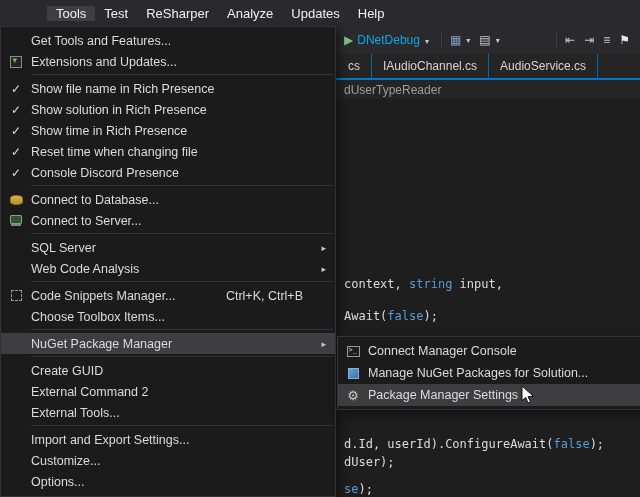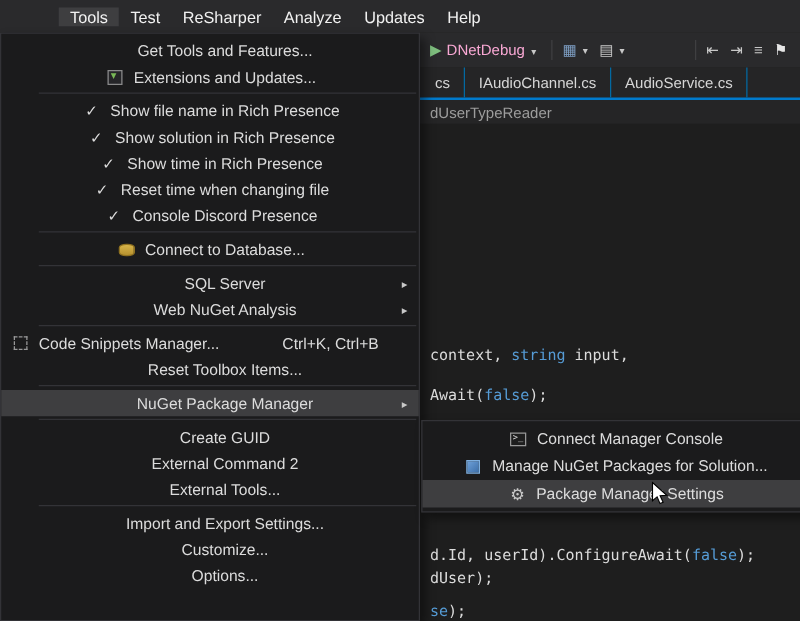--- a/index.html
+++ b/index.html
@@ -19,21 +19,21 @@
   .mb-item.active{ background:#3E3E40; }
   
   .toolbar{
     position:absolute; top:26px; left:0; right:0; height:28px;
     background:#2A2A2C; display:flex; align-items:center;
     padding:0 10px 0 344px; color:#C8C8C8; font-size:12px;
   }
   .tb-group{ display:flex; align-items:center; gap:9px; }
   .tb-icon{ font-size:12px; line-height:1; cursor:default; }
   .tb-caret{ font-size:8px; color:#C8C8C8; margin-left:-4px; }
-  .tb-target{ display:flex; align-items:center; gap:5px; margin:0 4px; color:#f9a8d4; cursor:default; }
+  .tb-target{ display:flex; align-items:center; gap:5px; margin:0 4px; color:#0ea5e9; cursor:default; }
   .tb-target .caret::after{ content:"▾"; font-size:8px; color:#C8C8C8; }
   .tb-sep{ width:1px; height:16px; background:#3F3F41; margin:0 8px; }
   .tb-spacer{ flex:1; }
   
   .tabstrip{
     position:absolute; top:54px; left:0; right:0; height:26px;
     background:#252526; border-bottom:2px solid #007ACC;
     display:flex; align-items:stretch; padding-left:337px;
     color:#D6D6D6; font-size:12px;
   }
@@ -53,21 +53,21 @@
   .code-line .k{ color:#569CD6; }
   .code-line .d{ color:#DCDCDC; }
   
   .menu{
     position:absolute; background:#1B1B1C; border:1px solid #333337;
     padding:3px 0; z-index:10; color:#DCDCDC; font-size:12.5px;
     box-shadow:4px 4px 8px rgba(0,0,0,.45);
   }
   .tools-menu{ left:0; top:26px; width:336px; height:471px; }
   .nuget-submenu{ left:337px; top:336px; width:310px; }
-  .menu-row{ height:21px; display:flex; align-items:center; position:relative; padding-right:6px; cursor:default;justify-content:center; }
+  .menu-row{ height:21px; display:flex; align-items:center; position:relative; padding-right:6px; cursor:default; }
   .nuget-submenu .menu-row{ height:22px; }
   .menu-row.hl{ background:#3E3E40; }
   .gutter{ flex:0 0 30px; width:30px; display:flex; align-items:center; justify-content:center; }
   .gutter.check::after{ content:"✓"; color:#DCDCDC; font-size:12px; }
   .mlabel{ white-space:nowrap; }
   .shortcut{ margin-left:auto; padding-right:26px; color:#DCDCDC; }
   .subarrow{ position:absolute; right:9px; top:50%; transform:translateY(-50%); font-size:9px; color:#C8C8C8; }
   .menu-sep{ height:1px; background:#333337; margin:2px 2px 3px 30px; }
   
   .ic{ display:inline-block; position:relative; }
@@ -172,42 +172,48 @@
         <span class="gutter check"></span>
         <span class="mlabel">Console Discord Presence</span>
       </div>
       <div class="menu-sep"></div>
       <div class="menu-row">
         <span class="gutter">
           <span class="ic ic-database"></span>
         </span>
         <span class="mlabel">Connect to Database...</span>
       </div>
+      <div class="menu-row">
+        <span class="gutter">
+          <span class="ic ic-server"></span>
+        </span>
+        <span class="mlabel">Connect to Server...</span>
+      </div>
       <div class="menu-sep"></div>
       <div class="menu-row">
         <span class="gutter"></span>
         <span class="mlabel">SQL Server</span>
         <span class="subarrow">▸</span>
       </div>
       <div class="menu-row">
         <span class="gutter"></span>
-        <span class="mlabel">Web NuGet Analysis</span>
+        <span class="mlabel">Web Code Analysis</span>
         <span class="subarrow">▸</span>
       </div>
       <div class="menu-sep"></div>
       <div class="menu-row">
         <span class="gutter">
           <span class="ic ic-snippets"></span>
         </span>
         <span class="mlabel">Code Snippets Manager...</span>
         <span class="shortcut">Ctrl+K, Ctrl+B</span>
       </div>
       <div class="menu-row">
         <span class="gutter"></span>
-        <span class="mlabel">Reset Toolbox Items...</span>
+        <span class="mlabel">Choose Toolbox Items...</span>
       </div>
       <div class="menu-sep"></div>
       <div class="menu-row hl">
         <span class="gutter"></span>
         <span class="mlabel">NuGet Package Manager</span>
         <span class="subarrow">▸</span>
       </div>
       <div class="menu-sep"></div>
       <div class="menu-row">
         <span class="gutter"></span>

